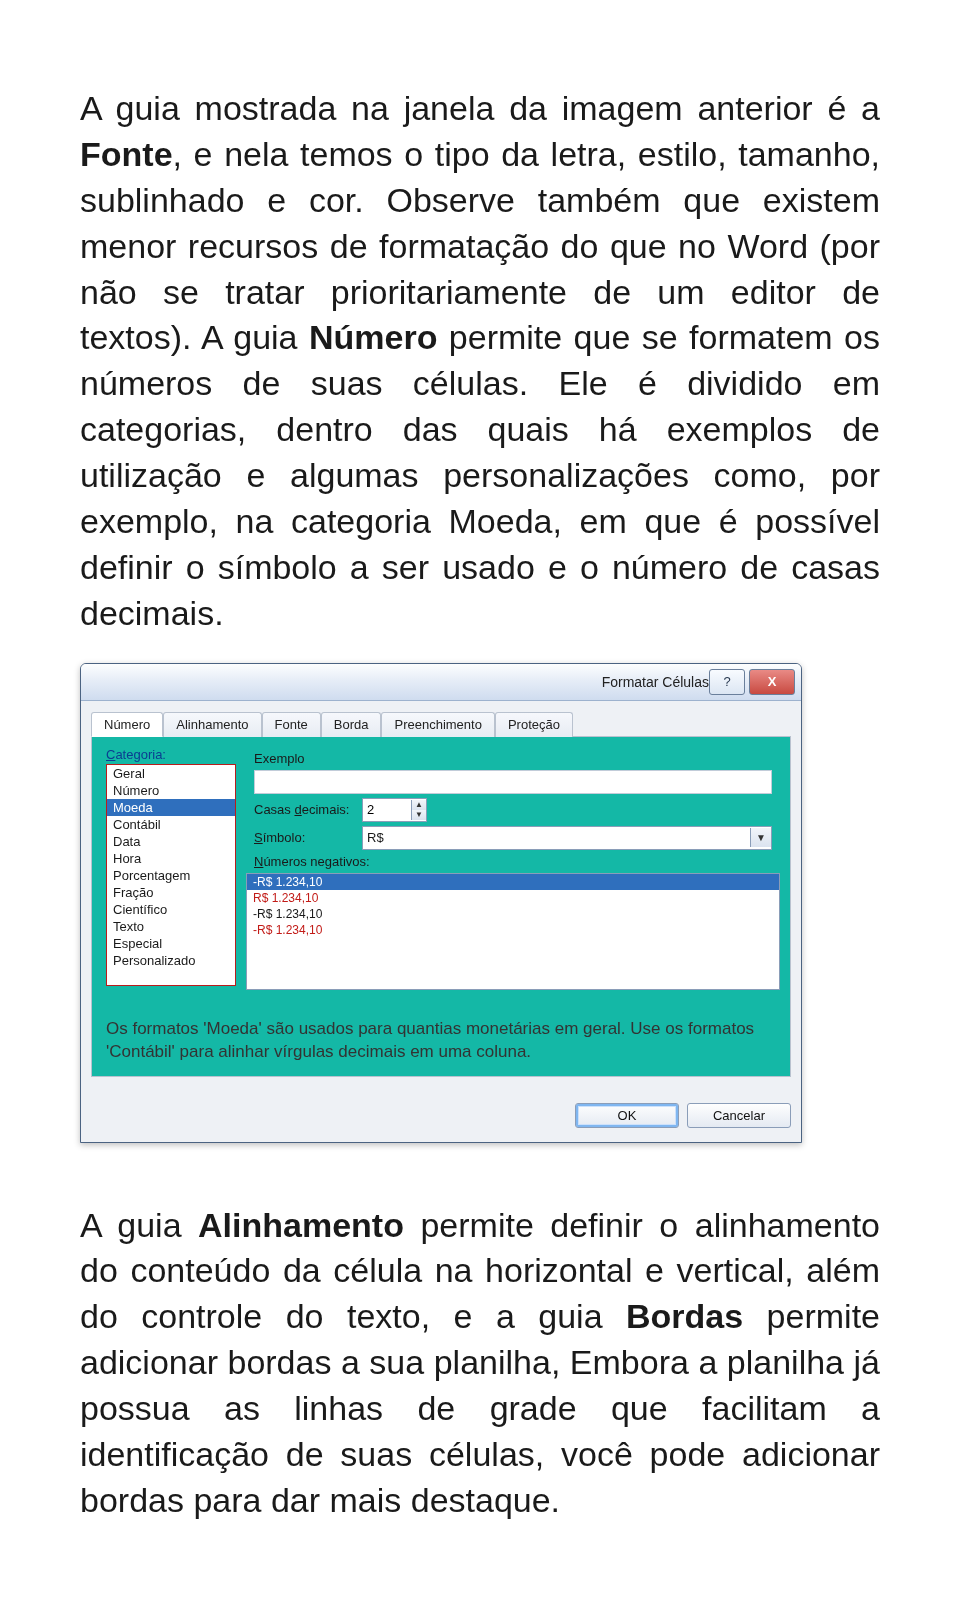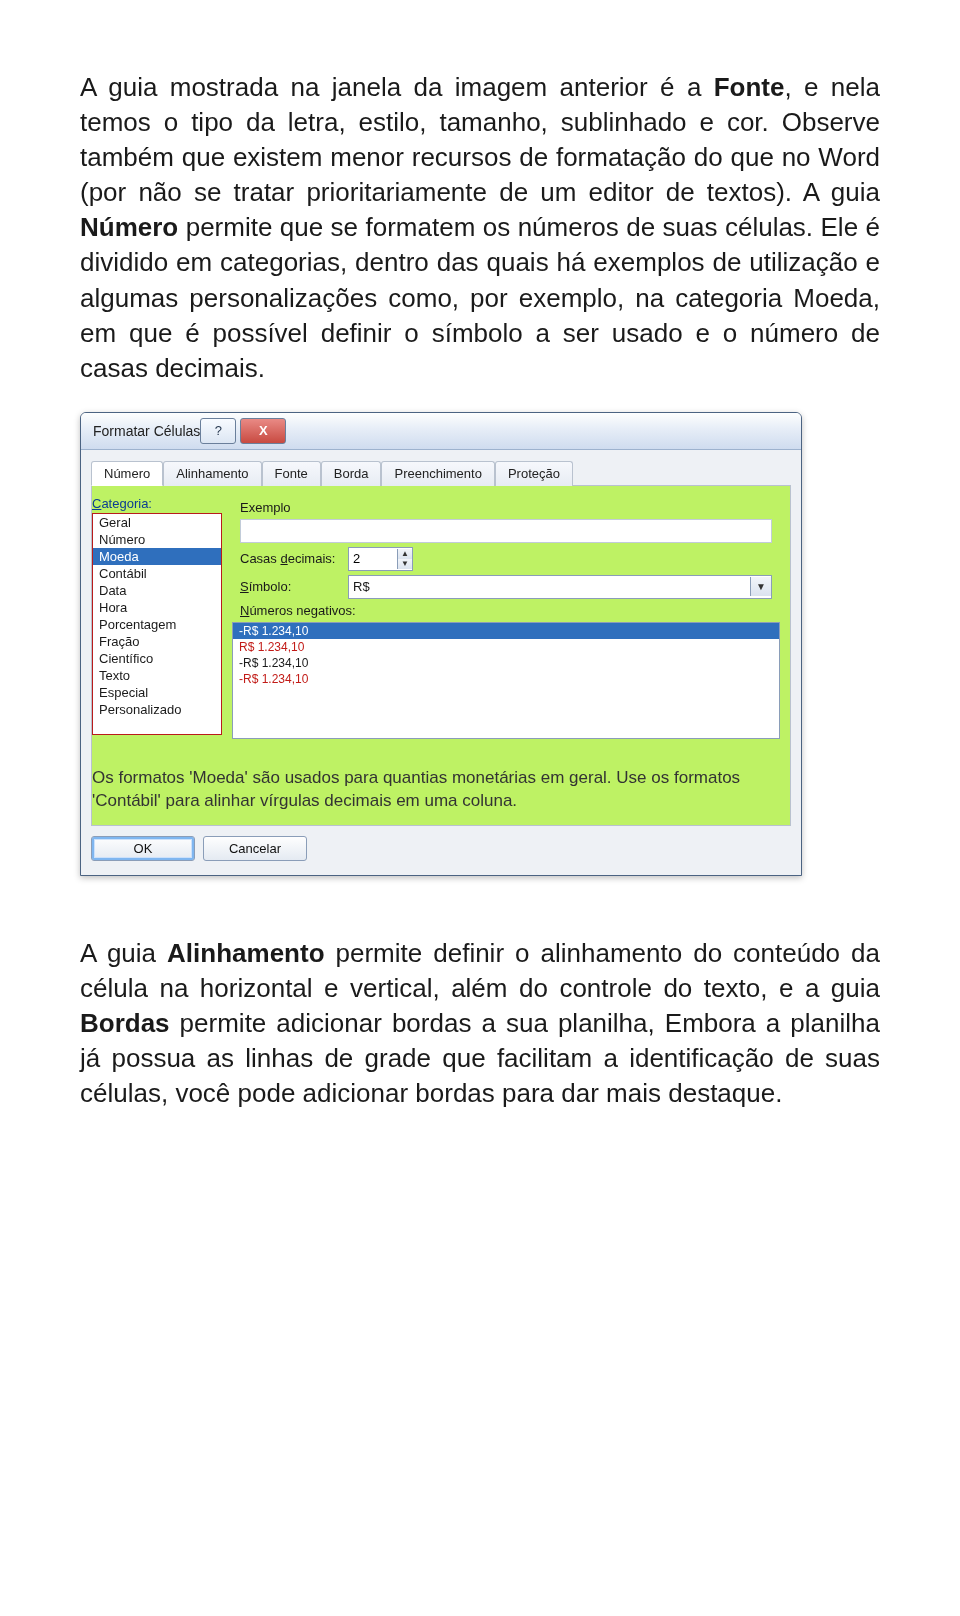--- a/index.html
+++ b/index.html
@@ -1,38 +1,38 @@
 <!DOCTYPE html>
 <html><head>
 <meta charset="utf-8">
 <style>
   html,body{margin:0;padding:0;background:#fff;font-family:Arial,Helvetica,sans-serif;color:#1a1a1a;width:960px}
   .page{padding:70px 80px 40px 80px}
-  .para{font-size:26px;line-height:1.35;text-align:justify;margin:0 0 20px 0}
+  .para{font-size:34px;line-height:1.35;text-align:justify;margin:16px 0 20px 0}
   .bold{font-weight:bold}
 
   
   .dlg-wrap{margin:26px 0 60px 0}
   .dlg{width:720px;margin:0;border:1px solid #4b6382;border-radius:6px 6px 0 0;overflow:hidden;box-shadow:0 2px 6px rgba(0,0,0,.25);background:#eef1f5}
-  .titlebar{height:36px;display:flex;align-items:center;justify-content:flex-start;padding:0 6px 0 12px;
+  .titlebar{height:36px;display:flex;align-items:center;justify-content:flex-end;padding:0 6px 0 12px;
     background:linear-gradient(#fdfefe,#e6edf7 45%,#cfdcef);border-bottom:1px solid #9db2ce;font-size:14px;color:#222}
   .title-actions{display:flex;gap:4px}
   .title-btn{width:34px;height:24px;border:1px solid #6a7f9b;border-radius:3px;display:flex;align-items:center;justify-content:center;
     background:linear-gradient(#f8fbff,#dce6f3);font-size:13px;color:#2a3b52;cursor:default}
   .title-btn.close{background:linear-gradient(#e98a85,#c84a41);color:#fff;font-weight:bold;width:44px}
 
   .dlg-body{padding:10px 10px 14px 10px}
 
   
   .tabs{display:flex;gap:0;border-bottom:1px solid #b9c2cf}
   .tab{padding:4px 12px;font-size:13px;border:1px solid #b9c2cf;border-bottom:none;background:linear-gradient(#f6f8fc,#e7ecf3);
     position:relative;top:1px;color:#222;border-radius:3px 3px 0 0;margin-right:0}
   .tab.active{background:#fff;font-weight:normal;top:1px;border-bottom:1px solid #fff}
 
-  .tab-pane{border:1px solid #b9c2cf;border-top:none;background:#bef264;padding:10px 10px 12px 0}
+  .tab-pane{border:1px solid #b9c2cf;border-top:none;background:#14b8a6;padding:10px 10px 12px 14px}
 
   .cols{display:flex;gap:10px}
   .left{width:130px}
   .right{flex:1}
 
   .lbllink{font-size:13px;color:#0b3d91;text-decoration:none;display:block;margin-bottom:2px}
   .underline{text-decoration:underline}
   .catlist{border:1px solid #b91c1c;background:#fff;height:220px;font-size:13px;overflow:hidden}
   .catlist div{padding:1px 6px}
   .catlist .sel{background:#2f6fbd;color:#fff}
@@ -48,21 +48,21 @@
   .select .caret{font-size:10px;color:#333;background:linear-gradient(#f2f5fa,#dbe3ef);border-left:1px solid #8a9db8;margin-right:-4px;padding:4px 5px}
 
   .neglist{border:1px solid #8a9db8;background:#fff;height:115px;font-size:12px;overflow:hidden}
   .neglist div{padding:1px 6px}
   .neglist .sel{background:#2f6fbd;color:#fff}
   .neglist .red{color:#c21b17}
   .neglist .sel.red{color:#fff}
 
   .hint{font-size:17px;color:#333;margin-top:28px;line-height:1.35}
 
-  .btnbar{display:flex;justify-content:flex-start;gap:8px;margin-top:10px}
+  .btnbar{display:flex;justify-content:flex-end;gap:8px;margin-top:26px}
   .btn{min-width:82px;text-align:center;padding:4px 10px;font-size:13px;border:1px solid #8a9db8;border-radius:3px;
     background:linear-gradient(#fefefe,#e4eaf2);color:#111}
   .btn.primary{box-shadow:0 0 0 2px #7fb6f0 inset,0 0 0 3px #cce1fb inset}
 
   .pagenum{text-align:right;font-size:22px;color:#222;margin-top:100px;padding-right:0}
 </style>
 </head>
 <body>
 
 <div class="page">

